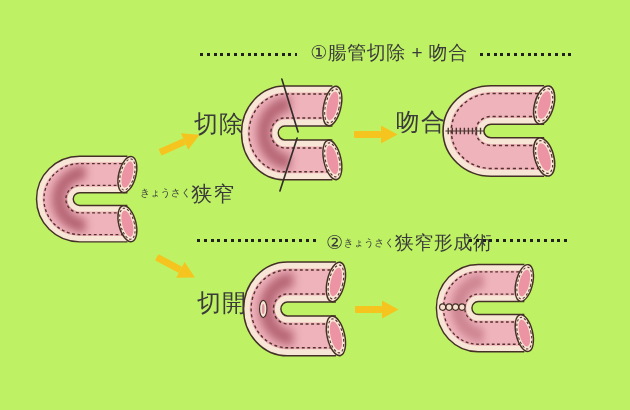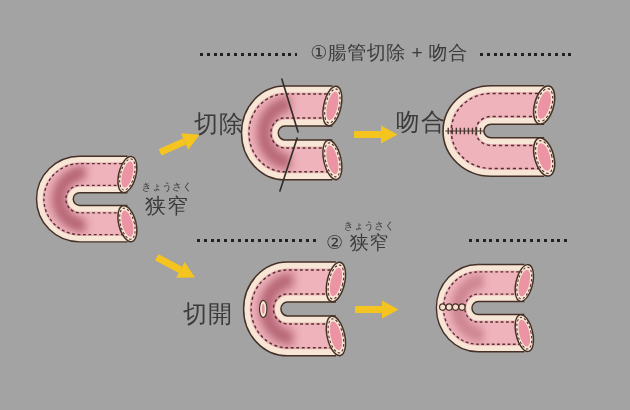--- a/index.html
+++ b/index.html
@@ -1,28 +1,28 @@
 <!DOCTYPE html>
 <html lang="ja"><head>
 <meta charset="utf-8">
 <style>
   html,body{margin:0;padding:0;}
   body{font-family:"Liberation Sans","DejaVu Sans",sans-serif;}
   .canvas{
     position:relative;width:630px;height:410px;overflow:hidden;
-    background:#a3a3a3;color:#3b3b3b;
+    background:#bef264;color:#3b3b3b;
   }
   .abs{position:absolute;}
   .dots{
     height:3px;
     background:repeating-linear-gradient(90deg,#202020 0 3px,transparent 3px 6.8px);
   }
   .title{font-size:19px;line-height:1.2;letter-spacing:.5px;white-space:nowrap;}
   .label{font-size:24px;line-height:1.2;letter-spacing:1px;white-space:nowrap;}
-  .rubycol{display:flex;flex-direction:column;align-items:center;}
+  .rubycol{display:flex;flex-direction:row;align-items:center;}
   .rt{font-size:10px;line-height:1;letter-spacing:0;margin-bottom:2px;white-space:nowrap;}
   .rb{font-size:21px;line-height:1.1;letter-spacing:1px;white-space:nowrap;}
   .h2title{display:flex;align-items:flex-end;}
   .h2title .main{font-size:19px;line-height:1.15;letter-spacing:.5px;}
   .h2title .rb2{font-size:19px;line-height:1.15;letter-spacing:.5px;}
   .h2title .rt2{font-size:10px;line-height:1;margin-bottom:1px;}
   svg{display:block;}
 </style>
 </head>
 <body>
@@ -69,30 +69,31 @@
   <div class="abs title" style="left:300px;top:42px;width:178px;text-align:center;">①腸管切除 + 吻合</div>
   <div class="abs dots" style="left:480px;top:53px;width:92px;"></div>
 
   <div class="abs dots" style="left:197px;top:239px;width:120px;"></div>
   <div class="abs h2title" style="left:326px;top:212px;height:42px;">
     <span class="main">②</span>
     <span class="rubycol">
       <span class="rt2">きょうさく</span>
       <span class="rb2">狭窄</span>
     </span>
+    <span class="main">形成術</span>
   </div>
   <div class="abs dots" style="left:469px;top:239px;width:100px;"></div>
 
   <div class="abs rubycol" style="left:140px;top:182px;width:54px;">
     <span class="rt">きょうさく</span>
     <span class="rb">狭窄</span>
   </div>
   <div class="abs label" style="left:194px;top:110px;">切除</div>
   <div class="abs label" style="left:396px;top:108px;">吻合</div>
-  <div class="abs label" style="left:183px;top:289px;margin-top:11px;">切開</div>
+  <div class="abs label" style="left:197px;top:289px;">切開</div>
 
   <svg class="abs" style="left:158px;top:133px;transform:rotate(-24deg);" width="44" height="21" viewBox="0 0 44 21">
       <use href="#arrow-shape"></use>
     </svg>
   <svg class="abs" style="left:154px;top:257px;transform:rotate(28deg);" width="44" height="21" viewBox="0 0 44 21">
       <use href="#arrow-shape"></use>
     </svg>
   <svg class="abs" style="left:354px;top:124px;" width="44" height="21" viewBox="0 0 44 21">
       <use href="#arrow-shape"></use>
     </svg>

